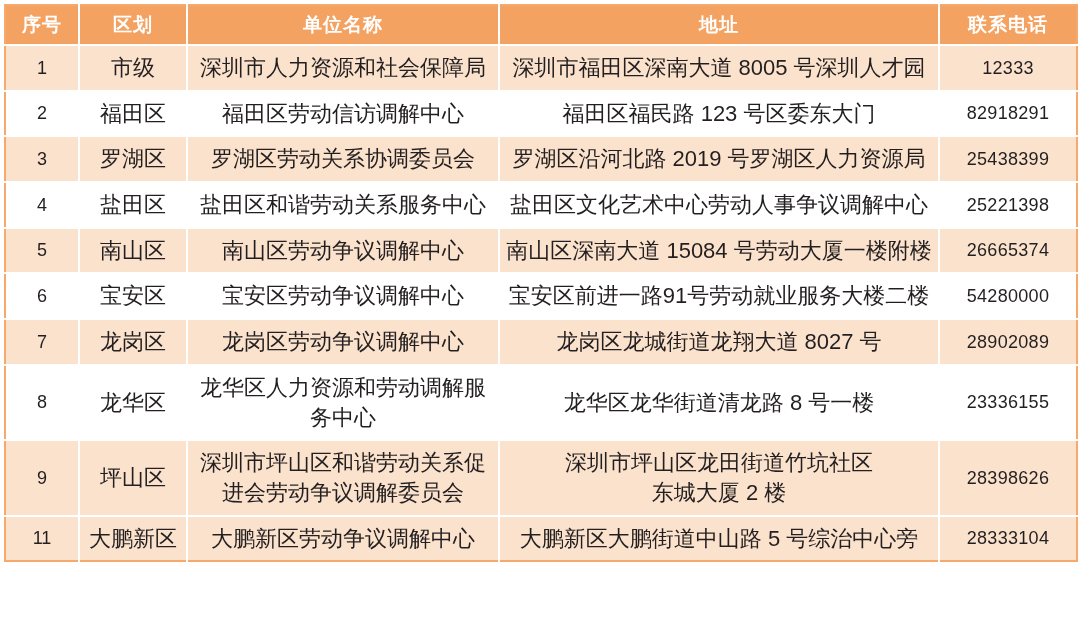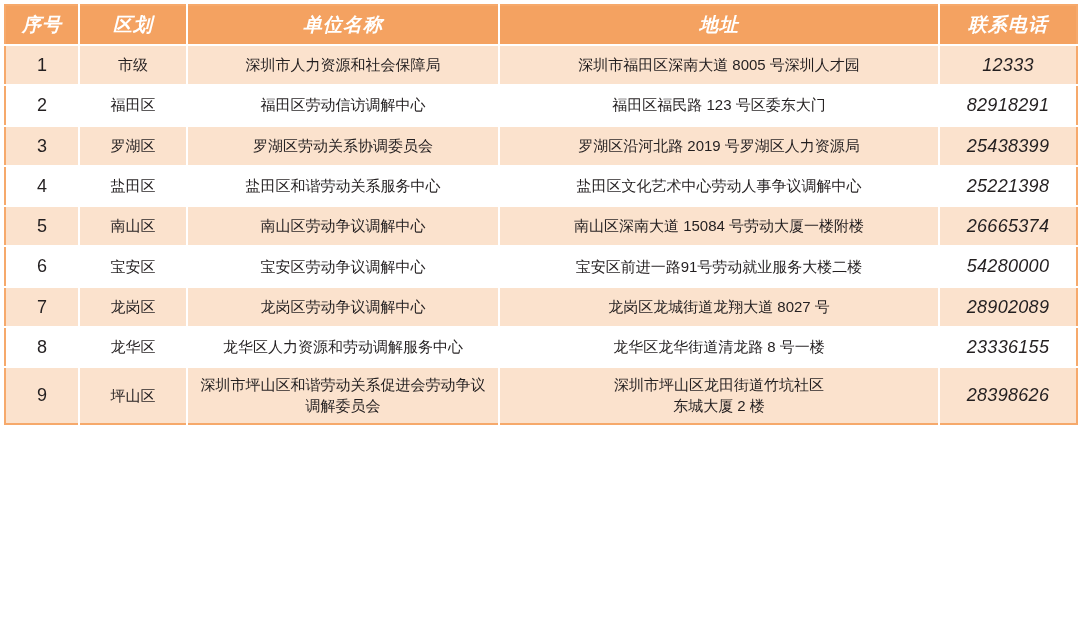--- a/index.html
+++ b/index.html
@@ -36,35 +36,34 @@
     background: #f4a261;
     color: #ffffff;
     font-size: 19px;
     font-weight: bold;
     height: 38px;
     border-right: 2px solid #ffffff;
     border-bottom: 2px solid #ffffff;
     text-align: center;
     letter-spacing: 1px;
     padding: 0 14px;
-    font-style: italic;
   }
   thead th:last-child { border-right: none; text-align: center; }
 
   tbody td {
-    font-size: 15px;
+    font-size: 22px;
     color: #231f20;
     text-align: center;
     vertical-align: middle;
     border-right: 2px solid #ffffff;
     border-bottom: 2px solid #ffffff;
     padding: 7px 6px;
     line-height: 1.35;
   }
-  tbody td:last-child { border-right: none; font-style: italic; }
+  tbody td:last-child { border-right: none; }
   tbody tr:last-child td { border-bottom: none; }
 
   tbody tr.odd td  { background: #fbe2cd; }
   tbody tr.even td { background: #ffffff; }
 
   td.cell-name, td.cell-addr {
     text-align: center;
     margin-left: 26px;
   }
   td.cell-seq { font-size: 18px; }
@@ -153,15 +152,22 @@
         <tr class="odd">
           <td class="cell-seq">9</td>
           <td class="cell-dist">坪山区</td>
           <td class="cell-name">深圳市坪山区和谐劳动关系促进会劳动争议调解委员会</td>
           <td class="cell-addr">
             <span class="wrap2">深圳市坪山区龙田街道竹坑社区</span>
             <span class="wrap2">东城大厦 2 楼</span>
           </td>
           <td class="cell-phone">28398626</td>
         </tr>
+        <tr class="odd">
+          <td class="cell-seq">11</td>
+          <td class="cell-dist">大鹏新区</td>
+          <td class="cell-name">大鹏新区劳动争议调解中心</td>
+          <td class="cell-addr">大鹏新区大鹏街道中山路 5 号综治中心旁</td>
+          <td class="cell-phone">28333104</td>
+        </tr>
       </tbody>
   </table>
 </div>
 
 </body></html>

